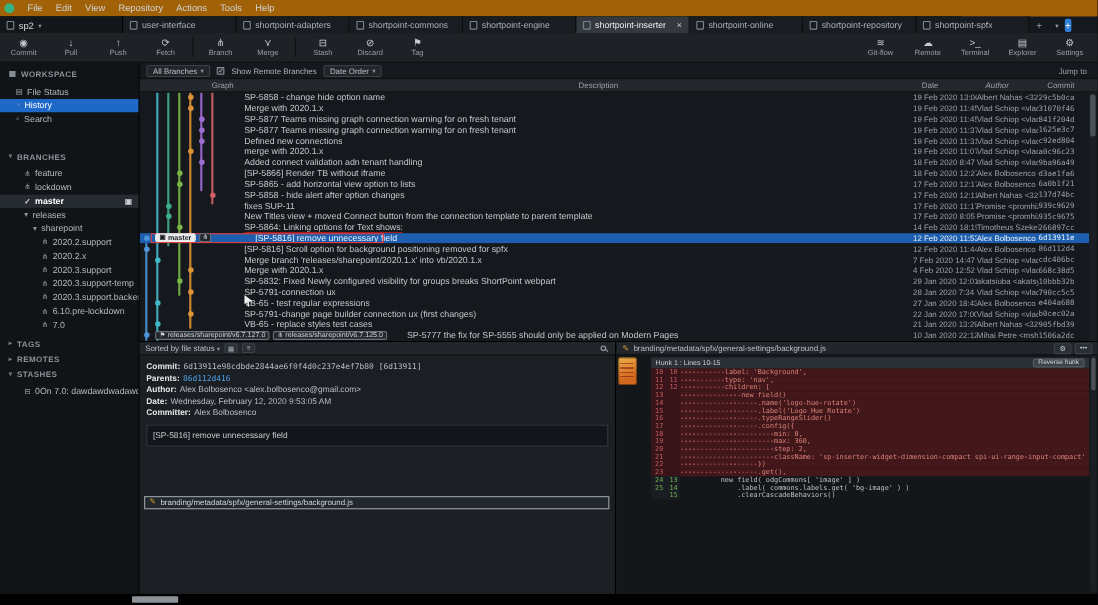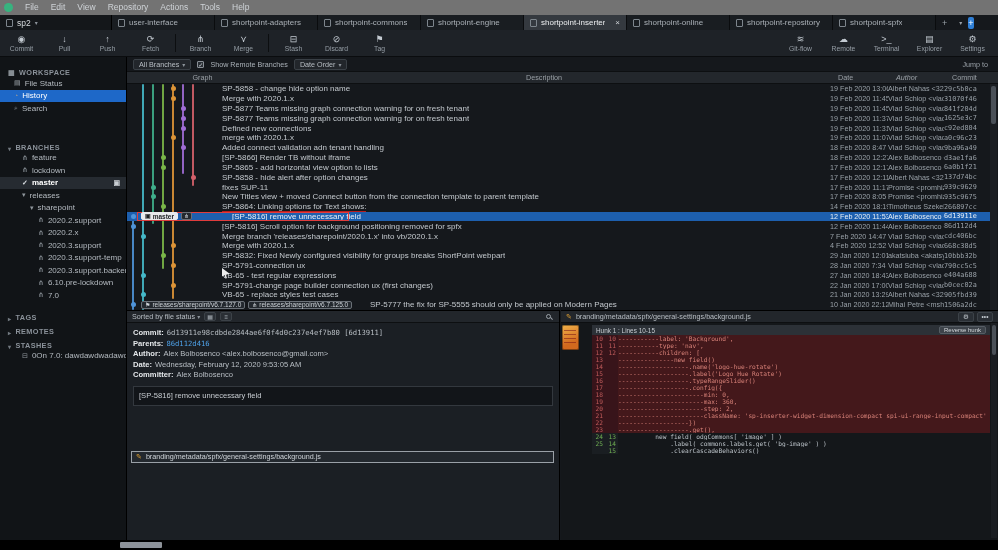--- a/index.html
+++ b/index.html
@@ -1,21 +1,21 @@
 <!DOCTYPE html>
 <html><head>
 <meta charset="utf-8">
 <style>
   html,body{margin:0;padding:0;background:#0a0c0e;}
   *{box-sizing:border-box;}
   #app{position:relative;width:998px;height:550px;overflow:hidden;background:#15181c;
        font-family:"Liberation Sans",sans-serif;color:#c3c8cd;font-size:8px;}
 
   
-  .menubar{position:absolute;left:0;top:0;width:998px;height:15px;background:#737373;display:flex;align-items:center;gap:2px;padding-left:4px;}
+  .menubar{position:absolute;left:0;top:0;width:998px;height:15px;background:#a16207;display:flex;align-items:center;gap:2px;padding-left:4px;}
   .app-ic{width:9px;height:9px;border-radius:50%;background:#37b37f;margin-right:4px;}
   .menu-item{padding:0 6px;font-size:8.5px;color:#cfd3d7;line-height:15px;}
 
   
   .tabbar{position:absolute;left:0;top:15px;width:874px;height:15px;background:#000000;display:flex;align-items:center;}
   .repo-sel{flex:0 0 112px;height:15px;display:flex;align-items:center;gap:4px;padding:0 6px;background:#14171a;border-right:1px solid #000;color:#d7dadd;font-size:8.5px;}
   .doc-ic{width:7px;height:8px;border:1px solid #7d858c;border-radius:1px;flex:0 0 auto;}
   .caret{font-size:6px;color:#8b9299;}
   .tab{flex:0 0 103px;height:15px;display:flex;align-items:center;gap:4px;padding:0 6px;background:#191d21;border-right:1px solid #0a0c0e;color:#aab0b6;font-size:8px;overflow:hidden;white-space:nowrap;}
   .tab.active{background:#34393f;color:#eceef0;}
@@ -75,21 +75,21 @@
   .hash-cell{flex:0 0 46px;font-size:6.8px;color:#99a1a8;font-family:"DejaVu Sans Mono",monospace;overflow:hidden;}
   .vscroll{position:absolute;right:1px;top:84px;width:7px;height:226px;background:#1b1e22;}
   .vscroll .thumbbar{position:absolute;top:2px;left:1px;width:5px;height:38px;background:#4b5158;border-radius:2px;}
 
   
   .cursor{position:absolute;left:222px;top:268px;width:8px;height:11px;background:#ececec;z-index:9;
           clip-path:polygon(0 0,100% 55%,48% 58%,62% 92%,44% 98%,34% 64%,0 78%);}
 
   
   .sidebar{position:absolute;left:0;top:57px;width:127px;height:483px;background:#111417;border-right:1px solid #000;padding-top:6px;overflow:hidden;}
-  .sec-head{height:14px;display:flex;align-items:flex-end;gap:4px;padding:0 8px;color:#8b929a;font-size:7.3px;font-weight:bold;letter-spacing:.4px;}
+  .sec-head{height:14px;display:flex;align-items:flex-start;gap:4px;padding:0 8px;color:#8b929a;font-size:7.3px;font-weight:bold;letter-spacing:.4px;}
   .sec-caret{font-size:6px;color:#737a81;}
   .ws-item,.b-item,.st-item{height:12.5px;display:flex;align-items:center;gap:4px;padding-left:calc(14px + var(--ind,0)*8px);font-size:8px;color:#b4bac0;white-space:nowrap;overflow:hidden;}
   .ws-item.selected{background:#1e68c8;color:#fff;}
   .b-item.active{background:#262b31;color:#fff;font-weight:bold;}
   .it-ic{font-size:7px;color:#8f969d;flex:0 0 auto;}
   .b-item.active .it-ic{color:#d8dde1;}
   .b-badge{display:none;margin-left:auto;margin-right:6px;font-size:7px;color:#c9ced3;}
   .b-item.badge .b-badge{display:inline;}
 
   

